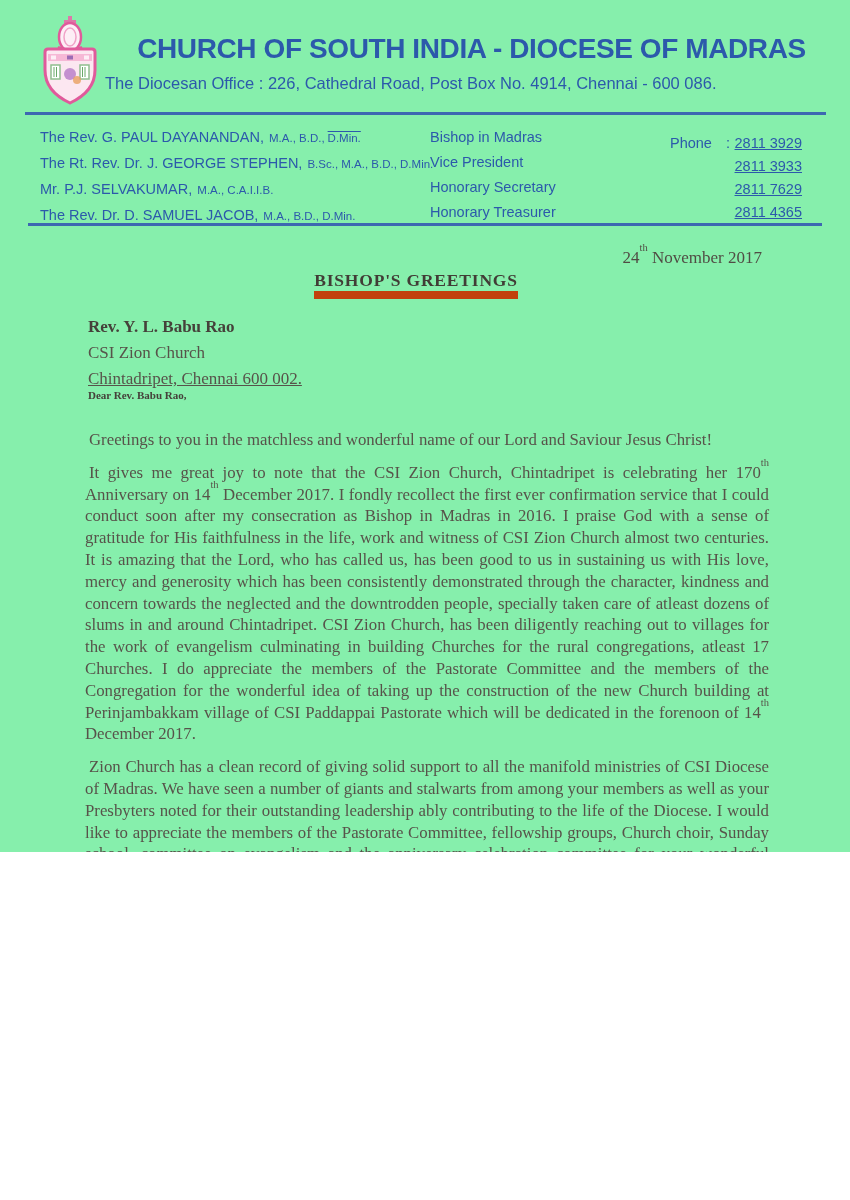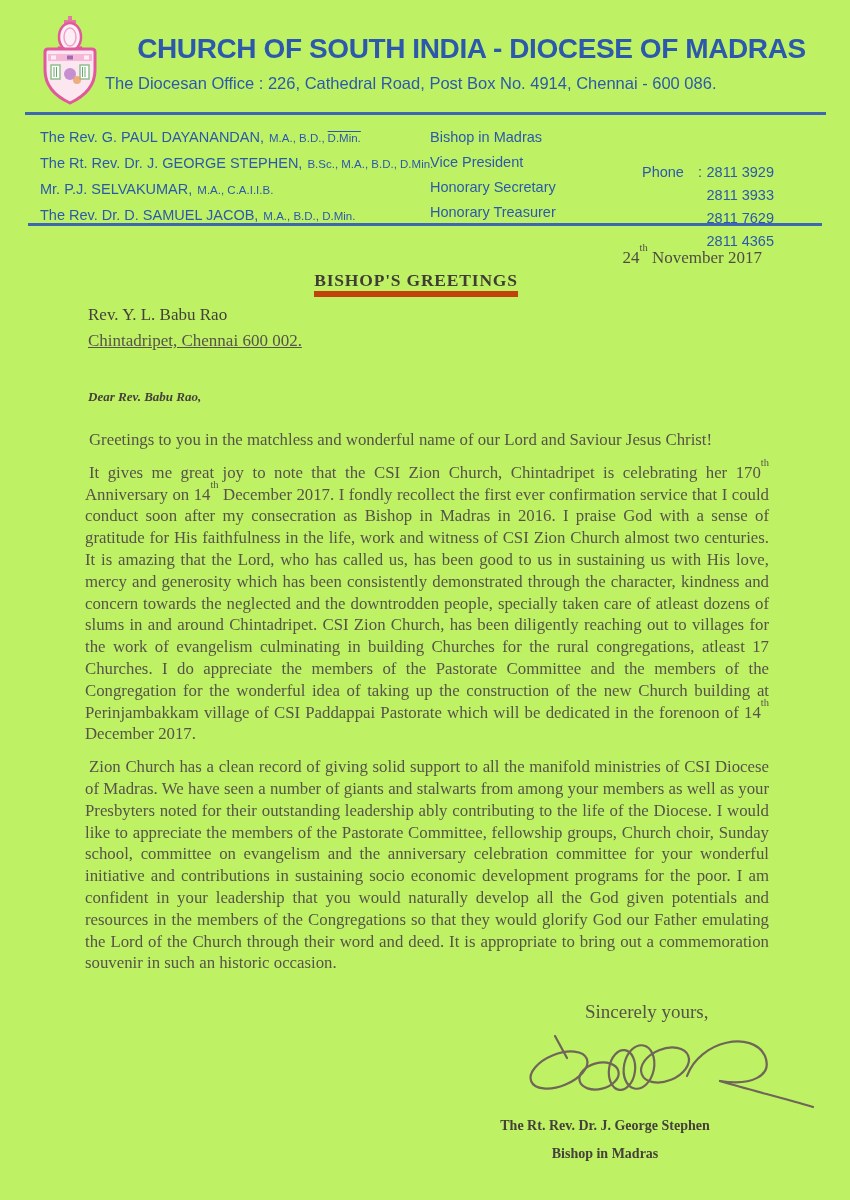--- a/index.html
+++ b/index.html
@@ -1,19 +1,19 @@
 <!DOCTYPE html>
 <html><head>
 <meta charset="utf-8">
 <style>
   html,body{margin:0;padding:0;}
   .page{
     position:relative;
-    width:850px;height:1200px;
-    background:#bef264;
+    width:850px;height:852px;
+    background:#86efac;
     overflow:hidden;
     font-family:"Liberation Serif","DejaVu Serif",serif;
     color:#57534a;
   }
   
   .crest{position:absolute;left:38px;top:14px;width:64px;height:94px;}
   .org-name{
     position:absolute;left:105px;right:12px;top:33px;
     text-align:center;
     font-family:"Liberation Sans","DejaVu Sans",sans-serif;
@@ -35,40 +35,40 @@
     color:#2c59ab;line-height:25px;font-size:14.5px;white-space:nowrap;
   }
   .off-creds{font-size:11.5px;margin-left:5px;}
   .off-creds.over{margin-left:3px;text-decoration:overline;}
   .off-titles{
     position:absolute;left:430px;top:125px;
     font-family:"Liberation Sans","DejaVu Sans",sans-serif;
     color:#2c59ab;line-height:25px;font-size:14.5px;white-space:nowrap;
   }
   .phone-block{
-    position:absolute;right:76px;top:132px;width:132px;
-    font-family:"Liberation Sans","DejaVu Sans",sans-serif;
-    color:#2c59ab;line-height:23px;font-size:14.5px;margin-top:29px;
+    position:absolute;right:48px;top:132px;width:132px;
+    font-family:"Liberation Sans","DejaVu Sans",sans-serif;
+    color:#2c59ab;line-height:23px;font-size:14.5px;
   }
   .phone-row{display:flex;}
   .phone-row .sep{margin-left:14px;}
-  .phone-row .num{margin-left:auto;}
+  .phone-row .num{margin-left:auto;text-decoration:underline;}
   
   .date-line{position:absolute;top:248px;right:88px;font-size:17px;color:#504c44;}
   .letter-heading{
     position:absolute;top:270px;left:0;right:18px;text-align:center;
     font-size:17.5px;font-weight:bold;letter-spacing:0.8px;color:#413d36;
   }
-  .letter-heading span{border-bottom:6px solid #c2410c;padding-bottom:1px;text-align:right;}
+  .letter-heading span{border-bottom:8px solid #c2410c;padding-bottom:1px;text-align:right;}
   .addressee{position:absolute;left:88px;top:302px;font-size:17px;line-height:26px;}
-  .addressee .name{font-weight:normal;color:#45413a;}
+  .addressee .name{font-weight:bold;color:#45413a;margin-top:12px;}
   .addressee .l3{text-decoration:underline;}
   .salutation{
     position:absolute;left:88px;top:389px;
-    font-size:13px;font-weight:bold;font-style:italic;color:#45413a;
+    font-size:11px;font-weight:bold;color:#45413a;
   }
   .body-text{position:absolute;left:85px;top:429px;width:684px;}
   .body-text p{
     margin:0 0 11px 0;
     font-size:16.8px;line-height:21.8px;
     text-align:justify;text-indent:4px;color:#57534a;
   }
   .body-text p:last-child{margin-bottom:0;}
   sup{font-size:10.5px;position:relative;top:-5px;line-height:0;}
   .closing-left{position:absolute;left:88px;top:996px;font-size:17px;}
@@ -156,20 +156,21 @@
   <div class="rule rule-2"></div>
 
   <div class="date-line">24<sup>th</sup> November 2017</div>
 
   <div class="letter-heading">
     <span>BISHOP'S GREETINGS</span>
   </div>
 
   <div class="addressee">
     <div class="name">Rev. Y. L. Babu Rao</div>
+    <div>CSI Zion Church</div>
     <div class="l3">Chintadripet, Chennai 600 002.</div>
   </div>
 
   <div class="salutation">Dear Rev. Babu Rao,</div>
 
   <div class="body-text">
     <p>Greetings to you in the matchless and wonderful name of our Lord and Saviour Jesus Christ!</p>
     <p>It gives me great joy to note that the CSI Zion Church, Chintadripet is celebrating her 170<sup>th</sup> Anniversary on 14<sup>th</sup> December 2017. I fondly recollect the first ever confirmation service that I could conduct soon after my consecration as Bishop in Madras in 2016. I praise God with a sense of gratitude for His faithfulness in the life, work and witness of CSI Zion Church almost two centuries. It is amazing that the Lord, who has called us, has been good to us in sustaining us with His love, mercy and generosity which has been consistently demonstrated through the character, kindness and concern towards the neglected and the downtrodden people, specially taken care of atleast dozens of slums in and around Chintadripet. CSI Zion Church, has been diligently reaching out to villages for the work of evangelism culminating in building Churches for the rural congregations, atleast 17 Churches. I do appreciate the members of the Pastorate Committee and the members of the Congregation for the wonderful idea of taking up the construction of the new Church building at Perinjambakkam village of CSI Paddappai Pastorate which will be dedicated in the forenoon of 14<sup>th</sup> December 2017.</p>
     <p>Zion Church has a clean record of giving solid support to all the manifold ministries of CSI Diocese of Madras. We have seen a number of giants and stalwarts from among your members as well as your Presbyters noted for their outstanding leadership ably contributing to the life of the Diocese. I would like to appreciate the members of the Pastorate Committee, fellowship groups, Church choir, Sunday school, committee on evangelism and the anniversary celebration committee for your wonderful initiative and contributions in sustaining socio economic development programs for the poor. I am confident in your leadership that you would naturally develop all the God given potentials and resources in the members of the Congregations so that they would glorify God our Father emulating the Lord of the Church through their word and deed. It is appropriate to bring out a commemoration souvenir in such an historic occasion.</p>
   </div>

